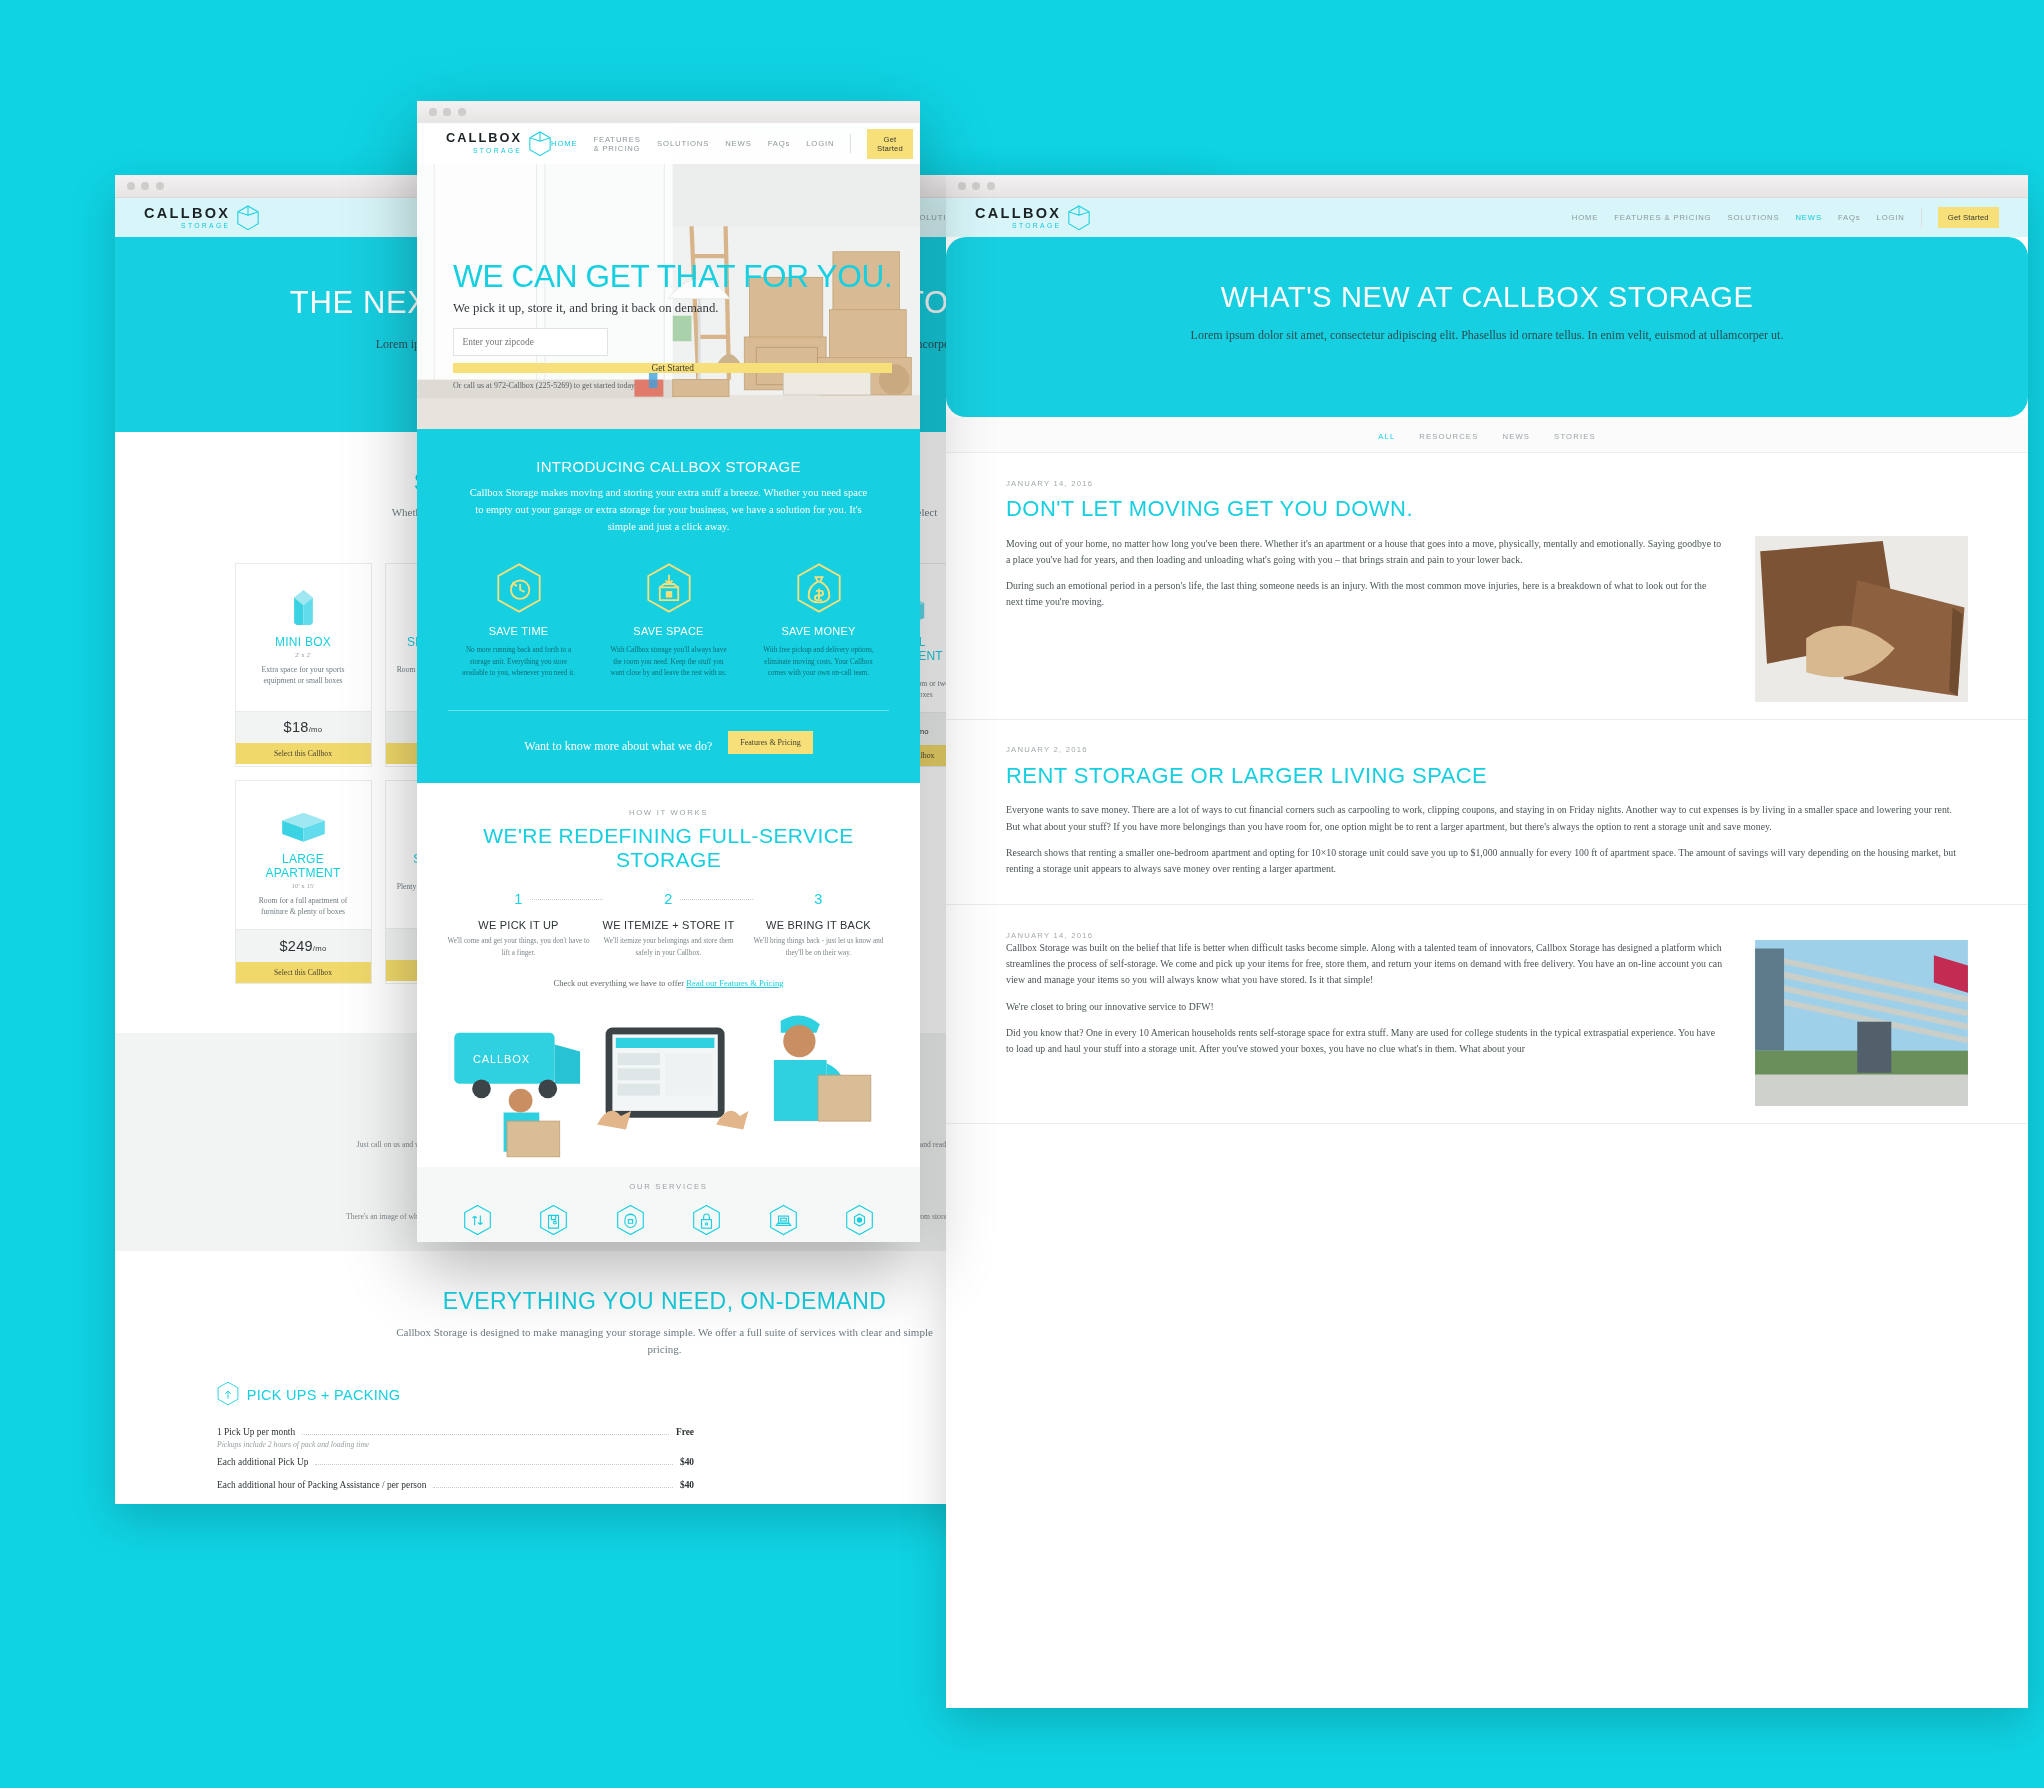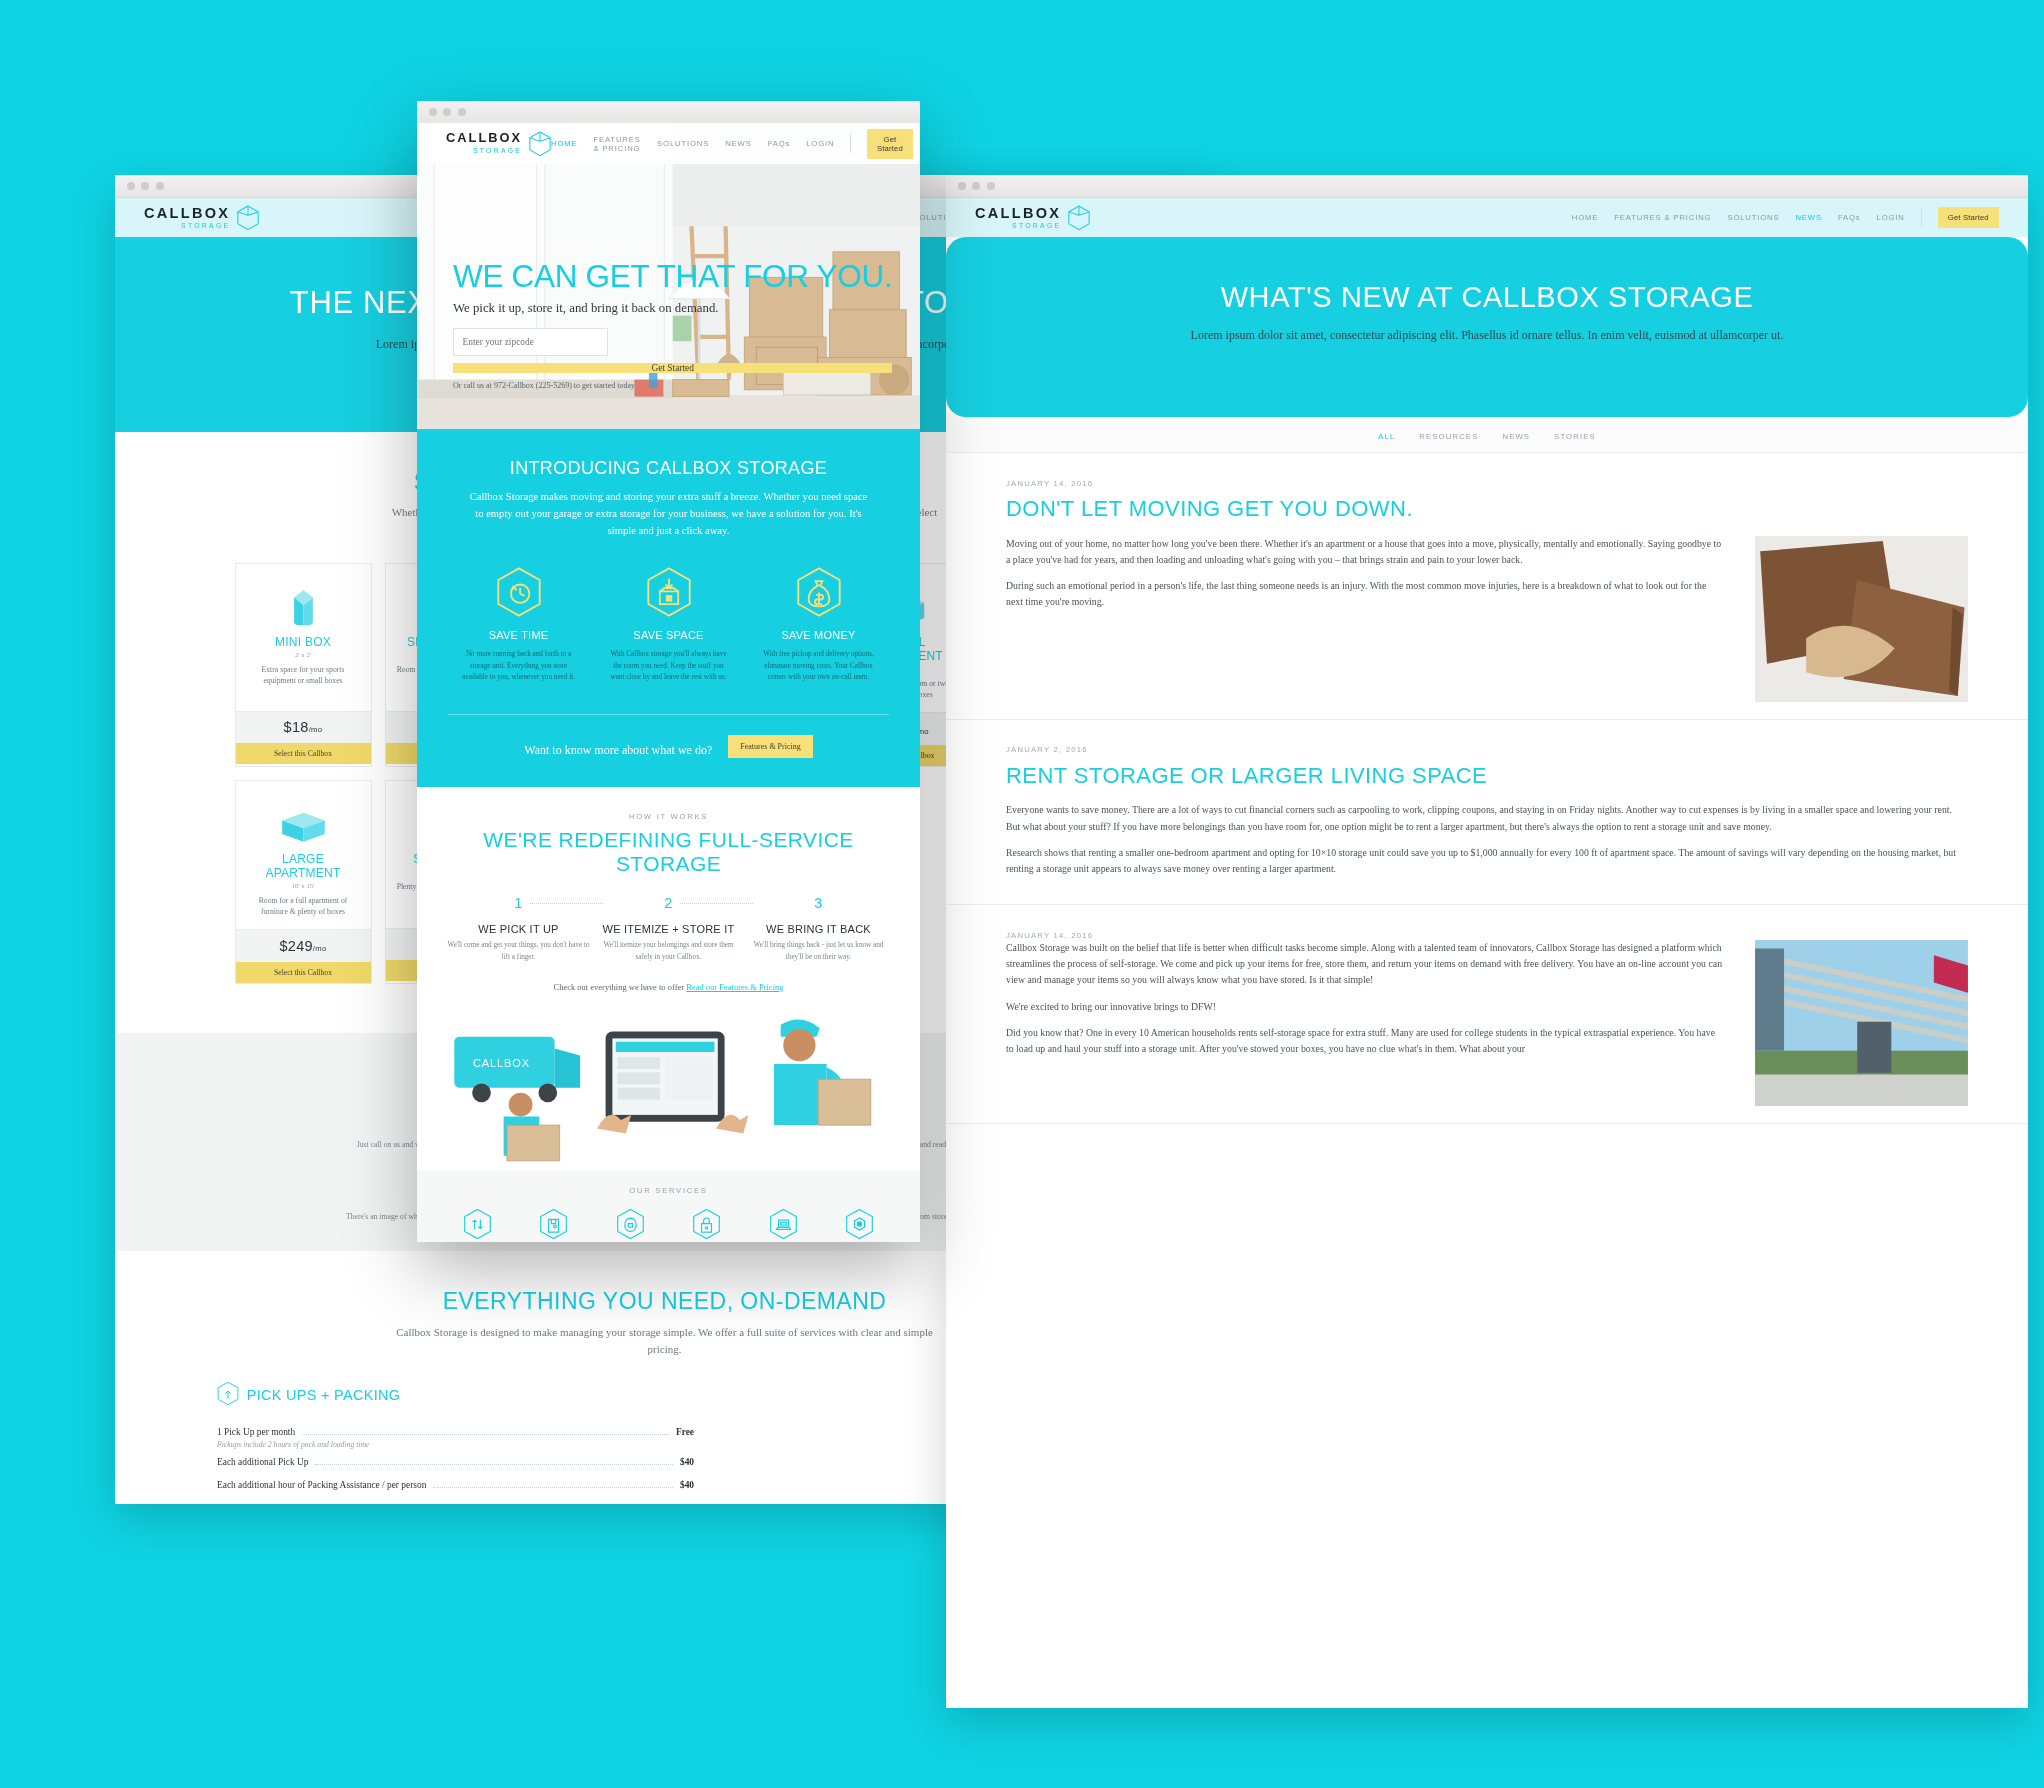--- a/index.html
+++ b/index.html
@@ -89,21 +89,21 @@
   .fhero{position:relative;height:305px;overflow:hidden;background:#eef1f2;}
   .fhero .copy{position:absolute;left:36px;bottom:39px;z-index:4;}
   .fhero h1{margin:0;color:#16cfe0;font-size:31.5px;font-weight:400;letter-spacing:-.01em;}
   .fhero .tag{margin:6px 0 0;color:#32383b;font-size:12.8px;}
   .zipform{display:flex;gap:6.8px;margin-top:12px;flex-direction:column;}
   .zipform input{width:136px;padding:7.7px 8.5px;border:0.9px solid #dfe3e4;background:#fff;font-size:9.4px;color:#a5acaf;font-family:"Liberation Serif",serif;}
   .zipform button{background:#f7df79;border:0;padding:0 15.3px;font-size:9.4px;color:#45412f;cursor:pointer;}
   .fhero .callus{margin:8.5px 0 0;font-size:8px;color:#5b6468;}
 
   .teal{background:#16cfe0;padding:29px 31px 29px;text-align:center;color:#fff;}
-  .teal h2{margin:0;font-size:18px;font-weight:400;color:#fff;}
+  .teal h2{margin:0;font-size:15px;font-weight:400;color:#fff;}
   .teal .lede{font-size:10.6px;line-height:1.6;margin:10.2px auto 0;max-width:400px;color:#fff;}
   .trio{display:flex;justify-content:space-between;margin-top:25.6px;}
   .trio .it{width:141px;text-align:center;}
   .trio h5{margin:8.5px 0 5.1px;font-size:11px;font-weight:400;color:#fff;}
   .trio p{margin:8px;font-size:7.2px;line-height:1.6;color:#0d6e78;}
   .hr-teal{height:0.9px;background:rgba(255,255,255,.35);margin:22px 0 20.4px;}
   .cta{display:flex;align-items:flex-end;justify-content:center;gap:16px;}
   .cta span{font-size:12px;color:#fff;}
   .cta button{background:#f7df79;border:0;padding:6.8px 12px;font-size:8px;color:#45412f;cursor:pointer;}
 
@@ -449,21 +449,21 @@
             <p class="serif">Everyone wants to save money. There are a lot of ways to cut financial corners such as carpooling to work, clipping coupons, and staying in on Friday nights. Another way to cut expenses is by living in a smaller space and lowering your rent. But what about your stuff? If you have more belongings than you have room for, one option might be to rent a larger apartment, but there's always the option to rent a storage unit and save money.</p>
             <p class="serif">Research shows that renting a smaller one-bedroom apartment and opting for 10×10 storage unit could save you up to $1,000 annually for every 100 ft of apartment space. The amount of savings will vary depending on the housing market, but renting a storage unit appears to always save money over renting a larger apartment.</p>
           </div>
         </div>
       </div>
       <div class="article">
         <div class="date cond">JANUARY 14, 2016</div>
         <div class="article-body">
           <div style="flex:1">
             <p class="serif">Callbox Storage was built on the belief that life is better when difficult tasks become simple. Along with a talented team of innovators, Callbox Storage has designed a platform which streamlines the process of self-storage. We come and pick up your items for free, store them, and return your items on demand with free delivery. You have an on-line account you can view and manage your items so you will always know what you have stored. Is it that simple!</p>
-            <p class="serif">We're excited to bring our innovative brings to DFW!</p>
+            <p class="serif">We're closet to bring our innovative service to DFW!</p>
             <p class="serif">Did you know that? One in every 10 American households rents self-storage space for extra stuff. Many are used for college students in the typical extraspatial experience. You have to load up and haul your stuff into a storage unit. After you've stowed your boxes, you have no clue what's in them. What about your</p>
           </div>
           <div class="thumb"><svg width="213" height="166" viewBox="0 0 250 195">
               <rect width="250" height="195" fill="#9ed0ea"></rect>
               <g stroke="#c9cec8" stroke-width="7">
                 <path d="M10 20 L250 70"></path>
                 <path d="M10 36 L250 86"></path>
                 <path d="M10 52 L250 102"></path>
                 <path d="M10 68 L250 118"></path>
               </g>

